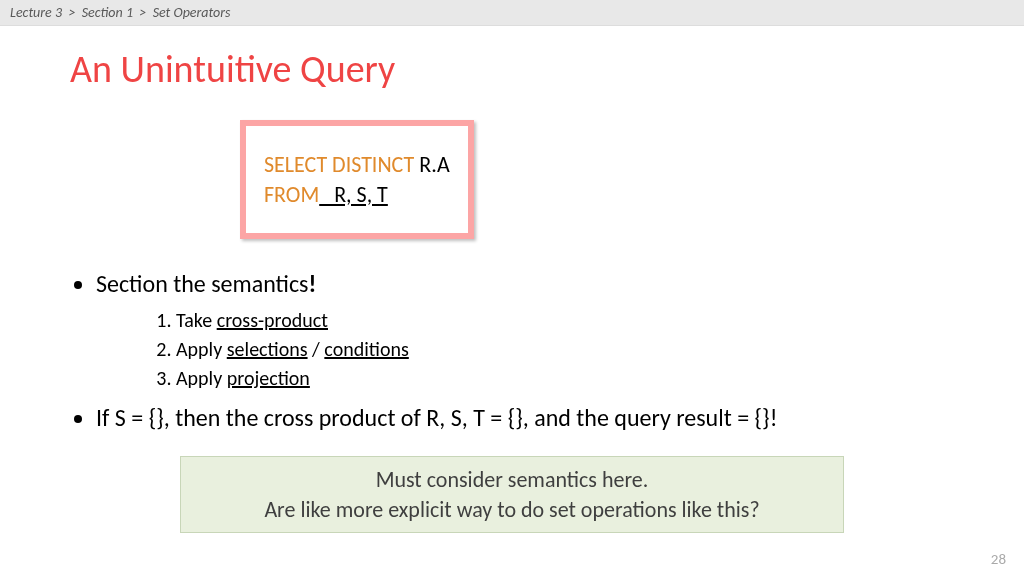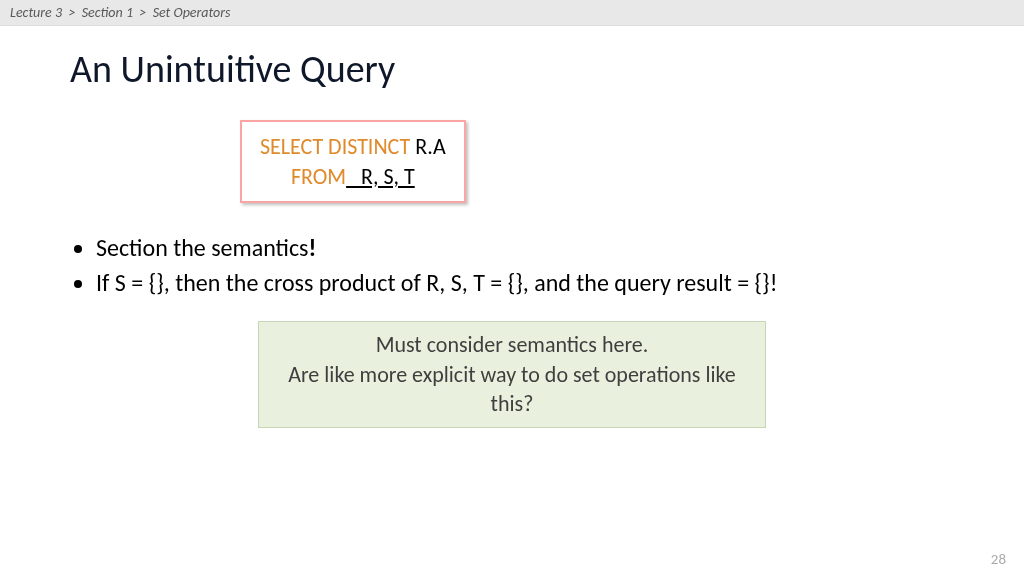--- a/index.html
+++ b/index.html
@@ -13,49 +13,48 @@
     border-bottom: 1px solid #ddd;
   }
   .slide {
     padding: 20px 70px 10px 70px;
     position: relative;
     height: calc(100% - 26px);
   }
   .title {
     font-size: 38px;
     font-weight: 400;
-    color: #0f172a;
+    color: #ef4444;
     margin-bottom: 28px;
   }
   .code-box {
-    border: 2px solid #fca5a5;
+    border: 6px solid #fca5a5;
     box-shadow: 2px 2px 3px rgba(0,0,0,0.25);
-    padding: 10px 18px;
+    padding: 24px 18px;
     font-size: 22px;
     line-height: 1.35;
     display: inline-block;
     margin-left: 170px;
     margin-bottom: 28px;
     font-family: Calibri, Arial, sans-serif;
-    text-align: center;
   }
   .kw { color: #e08a2c; }
   .body-list { font-size: 24px; line-height: 1.45; }
   .body-list ul { list-style: disc; padding-left: 26px; }
   .body-list ol { list-style: decimal; padding-left: 80px; font-size: 20px; margin: 4px 0 8px 0; }
   .u { text-decoration: underline; }
   .callout {
     background: #e9f0de;
     border: 1px solid #c8d6b8;
     text-align: center;
     font-size: 22px;
     color: #3f3f3f;
     padding: 8px 20px;
     margin: 20px auto 0 auto;
-    width: 508px;
+    width: 664px;
     line-height: 1.35;
   }
   .page-num {
     position: absolute;
     bottom: 8px;
     right: 18px;
     color: #aaa;
     font-size: 15px;
   }
   .bold { font-weight: 700; }
@@ -81,20 +80,31 @@
     </div>
     <div>
       <span class="kw">FROM</span><span style="white-space:pre;text-decoration:underline;">   R, S, T</span>
     </div>
   </div>
 
   <div class="body-list">
     <ul>
       <li>
         <span>Section the semantics</span><span class="bold">!</span>
+        <ol>
+          <li>
+            <span>Take </span><span class="u">cross-product</span>
+          </li>
+          <li>
+            <span>Apply </span><span class="u">selections</span><span> / </span><span class="u">conditions</span>
+          </li>
+          <li>
+            <span>Apply </span><span class="u">projection</span>
+          </li>
+        </ol>
       </li>
       <li>If S = {}, then the cross product of R, S, T = {}, and the query result = {}!</li>
     </ul>
   </div>
 
   <div class="callout">
     <div>Must consider semantics here.</div>
     <div>Are like more explicit way to do set operations like this?</div>
   </div>
 

